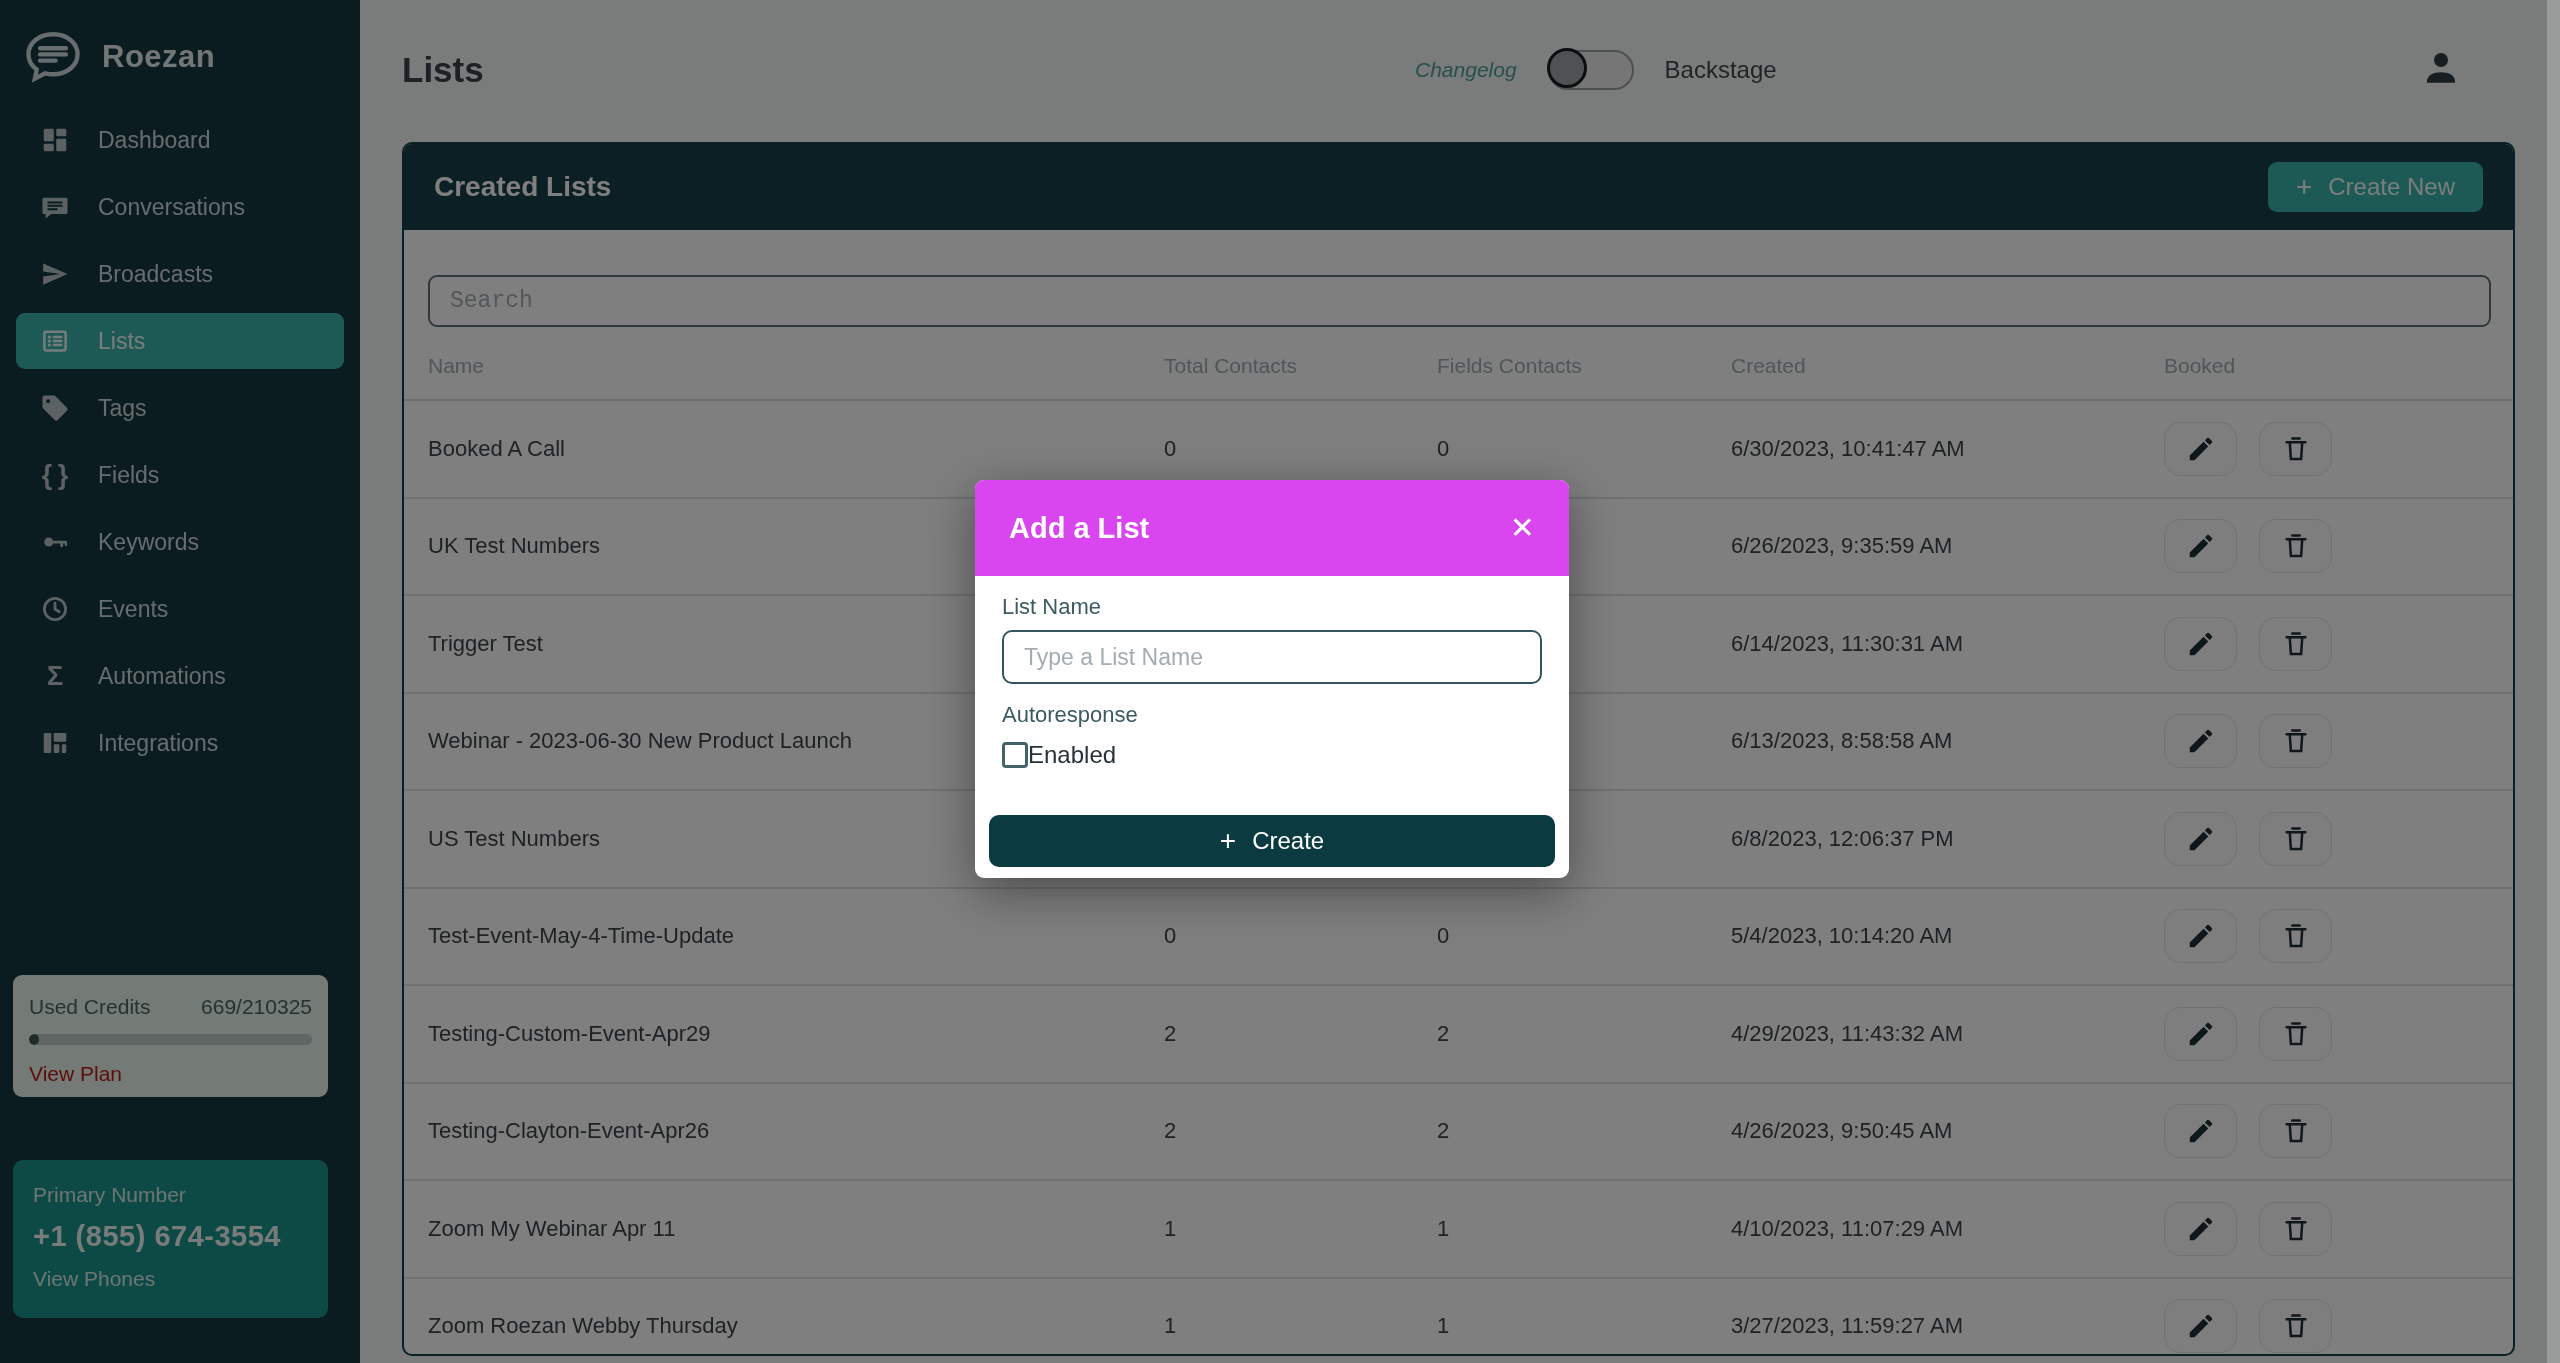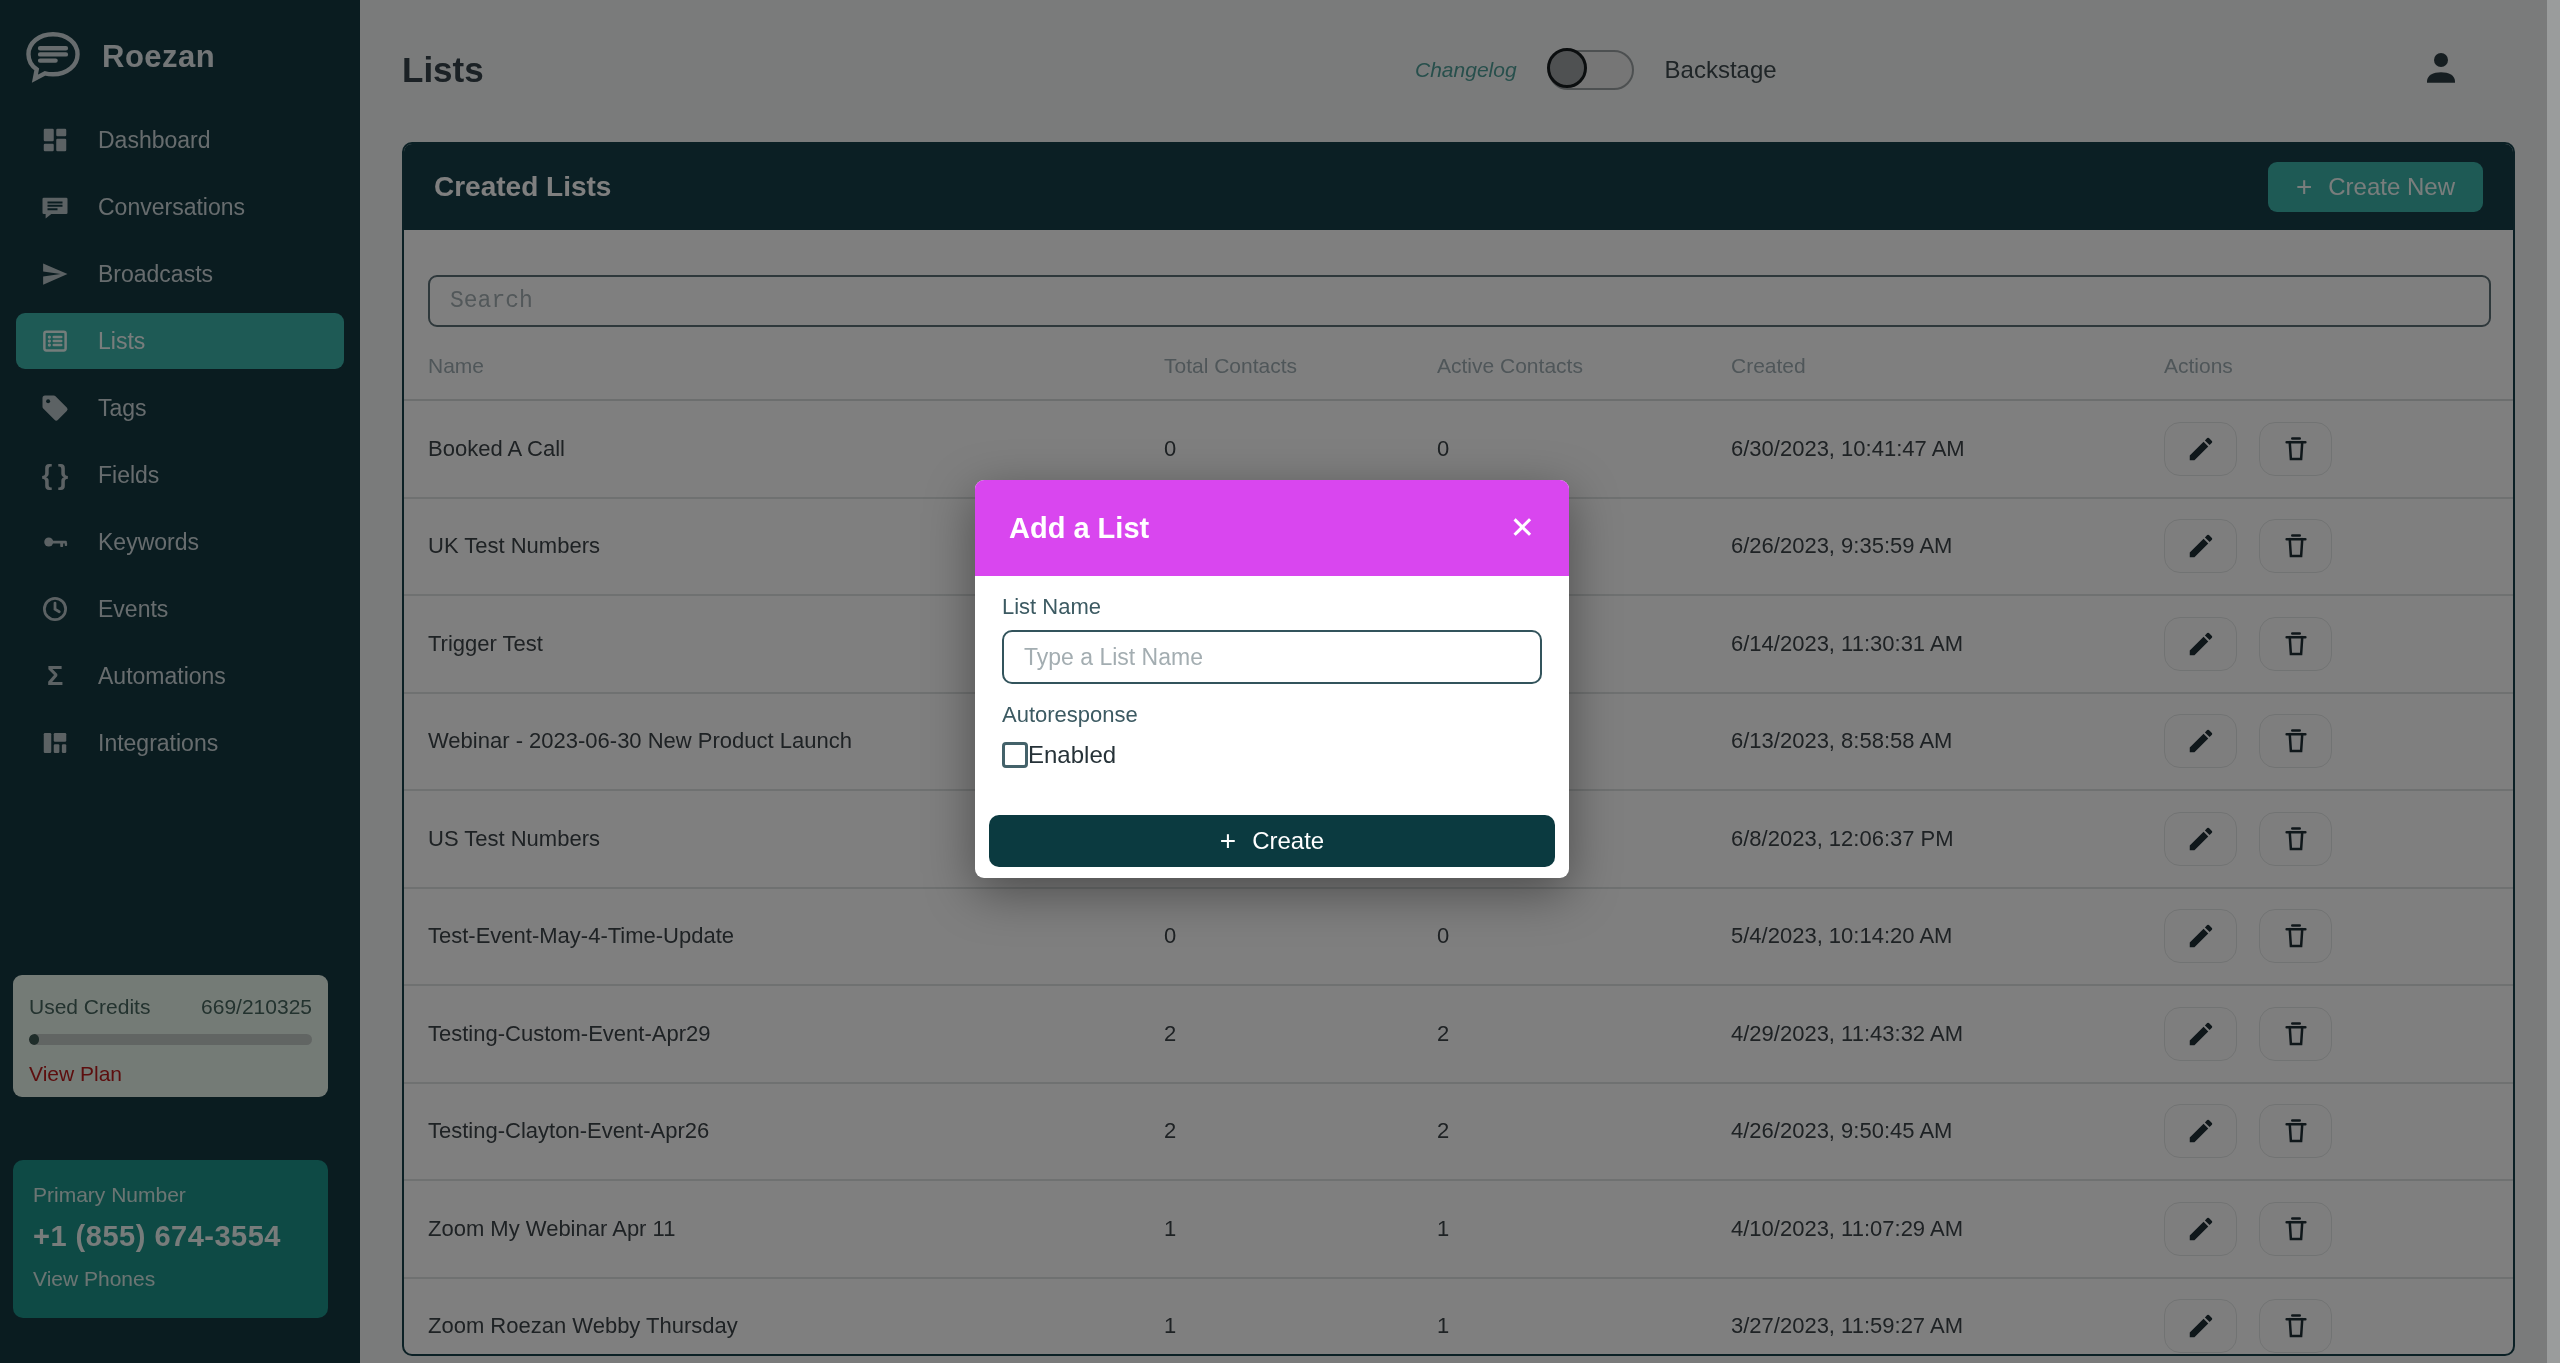--- a/index.html
+++ b/index.html
@@ -230,23 +230,23 @@
           <span class="plus-glyph">+</span>
           <span>Create New</span>
         </button>
       </div>
 
       <input class="search-input" type="text" placeholder="Search" style="">
 
       <div class="thead">
         <span class="th col-name">Name</span>
         <span class="th col-total">Total Contacts</span>
-        <span class="th col-active">Active Contacts</span>
+        <span class="th col-active">Fields Contacts</span>
         <span class="th col-created">Created</span>
-        <span class="th col-actions">Actions</span>
+        <span class="th col-actions">Booked</span>
       </div>
 
       <div class="tbody" id="tbody">
   <div class="trow">
     <span class="td col-name">Booked A Call</span>
     <span class="td col-total">0</span>
     <span class="td col-active">0</span>
     <span class="td col-created">6/30/2023, 10:41:47 AM</span>
     <span class="td col-actions actions-cell">
       <span class="icon-btn">

